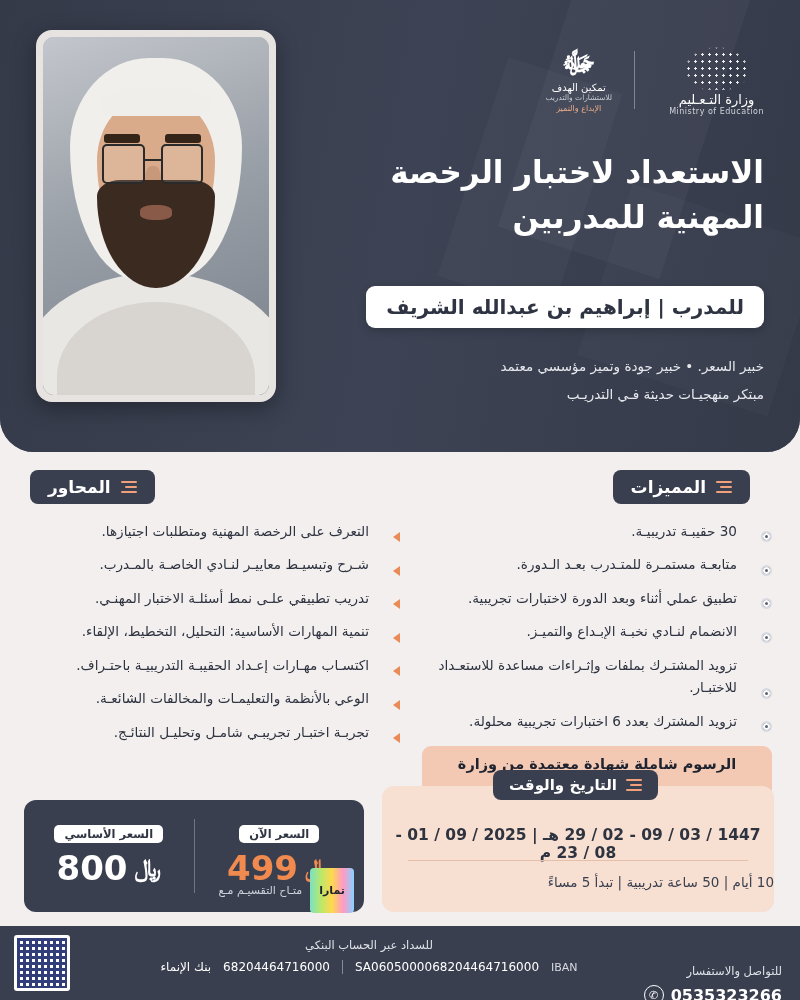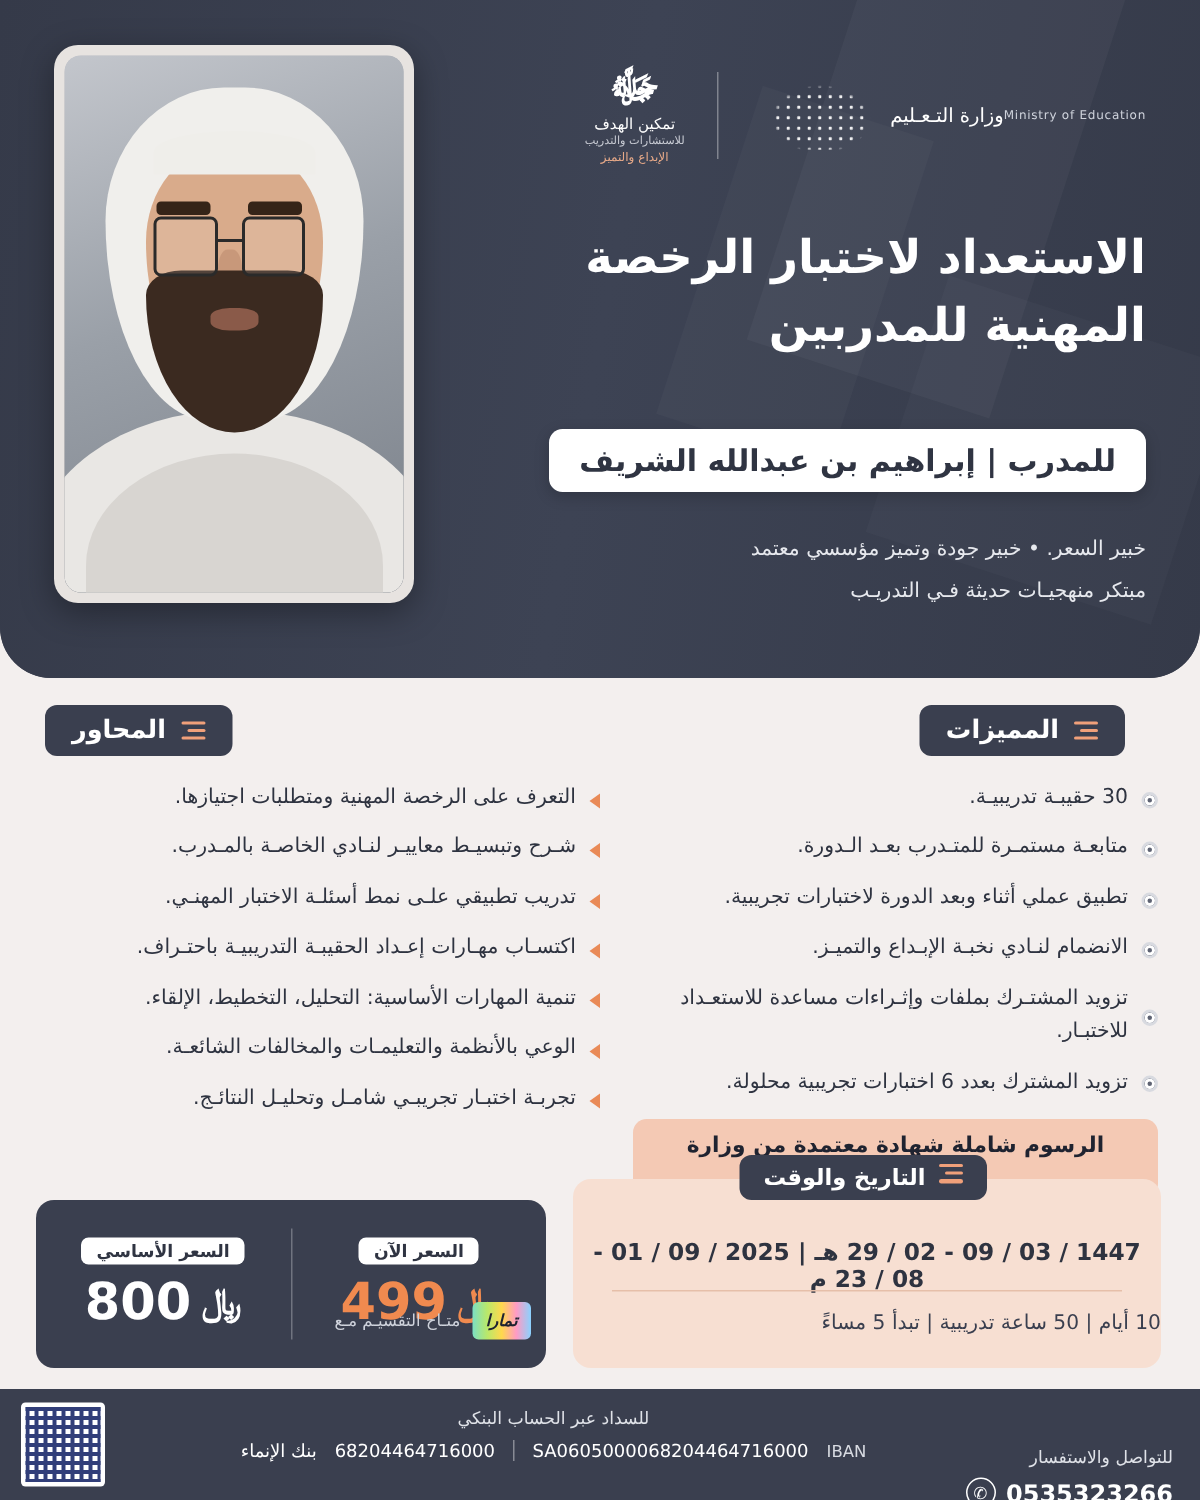--- a/index.html
+++ b/index.html
@@ -92,21 +92,21 @@
   .p-brow-l { left:27%; }
   .p-brow-r { left:54%; }
   .p-nose { position:absolute; left:45%; top:36%; width:7%; height:9%; background:#c8987a; border-radius:40% 40% 50% 50%; }
   .p-hairline { position:absolute; left:26%; top:14%; width:48%; height:8%; background:#efeeea; border-radius:50% 50% 0 0; }
 
   .logos {
     position: absolute; right: 36px; top: 44px;
     display: flex; align-items: center; gap: 22px;
     direction: ltr;
   }
-  .logo-mark { display:flex; flex-direction:row; align-items:center; }
+  .logo-mark { display:flex; flex-direction:column; align-items:center;margin-left:12px; }
   .moe-dots {
     width: 92px; height: 46px;
     background-image:
       radial-gradient(circle, #ffffff 1.1px, transparent 1.3px);
     background-size: 7px 7px;
     opacity: .92;
     -webkit-mask-image: radial-gradient(ellipse 52% 70% at 50% 55%, #000 60%, transparent 70%);
             mask-image: radial-gradient(ellipse 52% 70% at 50% 55%, #000 60%, transparent 70%);
   }
   .moe-text-ar { color:#fff; font-size:13px; letter-spacing:1px; margin-top:2px; }
@@ -154,21 +154,21 @@
   
   .cols { position:absolute; top: 470px; left: 0; width: 800px; display:flex; }
   .col-r { width: 392px; padding: 0 28px 0 8px; }
   .col-l { width: 408px; padding: 0 8px 0 24px; }
 
   .head-row-r { display:flex; justify-content:flex-start; padding-right: 22px; }
   .head-row-l { display:flex; justify-content:flex-end; padding-left: 6px; }
 
   ul.items { list-style:none; margin-top: 16px; }
   ul.items li {
-    display:flex; align-items:center; gap:9px;
+    display:flex; align-items:flex-end; gap:24px;
     color:#2e3340; font-size: 13.6px; line-height: 1.65;
     margin-bottom: 11px; text-align: right;
   }
   .tri {
     flex: 0 0 auto; margin-top: 5px;
     width:0; height:0;
     border-top:5px solid transparent; border-bottom:5px solid transparent;
     border-right:7px solid #e98a57;
   }
   .ring {
@@ -210,34 +210,34 @@
   .vsep { width:1px; height:74px; background: rgba(255,255,255,0.28); }
   .tabby {
     position:absolute; left:24px; top: 868px;
     width:340px; display:flex; align-items:center; justify-content:flex-start; gap:8px;
     padding: 0 10px;
   }
   .tabby-txt { color:#cfd3dc; font-size:11px; }
   .tabby-chip {
     background: linear-gradient(90deg,#7be0c3,#b9e86a,#ffd84d,#ff9bc4,#8ad2ff);
     color:#1e2330; font-size:11px; font-weight:700;
-    border-radius:4px; padding:6px 9px;font-style:italic;
+    border-radius:4px; padding:16px 9px;
   }
 
   
   .date-box {
     position:absolute; right: 26px; top: 786px;
     width: 392px; height: 126px;
     background: #f7dfd2; border-radius: 12px;
   }
   .date-head {
     position:absolute; right: 116px; top: -16px;
     background:#3a3f4f; color:#fff; border-radius:8px;
     padding: 6px 16px; font-size: 15px; font-weight:700;
-    display:inline-flex; align-items:flex-start; gap:9px;
+    display:inline-flex; align-items:center; gap:9px;
   }
   .date-line1 {
     position:absolute; right:0; left:0; top: 40px;
     text-align:center; color:#2e3340; font-size:15.5px; font-weight:700;
   }
   .date-rule { position:absolute; left:26px; right:26px; top:74px; height:1px; background:#e6bfa9; }
   .date-line2 {
     position:absolute; right:0; left:0; top: 88px;
     color:#3a3f4f; font-size:13.5px;
   }
@@ -386,25 +386,25 @@
         <li>
             <span class="tri"></span>
             <span>شـرح وتبسيـط معاييـر لنـادي الخاصـة بالمـدرب.</span>
           </li>
         <li>
             <span class="tri"></span>
             <span>تدريب تطبيقي علـى نمط أسئلـة الاختبار المهنـي.</span>
           </li>
         <li>
             <span class="tri"></span>
+            <span>تنمية المهارات الأساسية: التحليل، التخطيط، الإلقاء.</span>
+          </li>
+        <li>
+            <span class="tri"></span>
             <span>اكتسـاب مهـارات إعـداد الحقيبـة التدريبيـة باحتـراف.</span>
-          </li>
-        <li>
-            <span class="tri"></span>
-            <span>تنمية المهارات الأساسية: التحليل، التخطيط، الإلقاء.</span>
           </li>
         <li>
             <span class="tri"></span>
             <span>الوعي بالأنظمة والتعليمـات والمخالفات الشائعـة.</span>
           </li>
         <li>
             <span class="tri"></span>
             <span>تجربـة اختبـار تجريبـي شامـل وتحليـل النتائـج.</span>
           </li>
       </ul>

